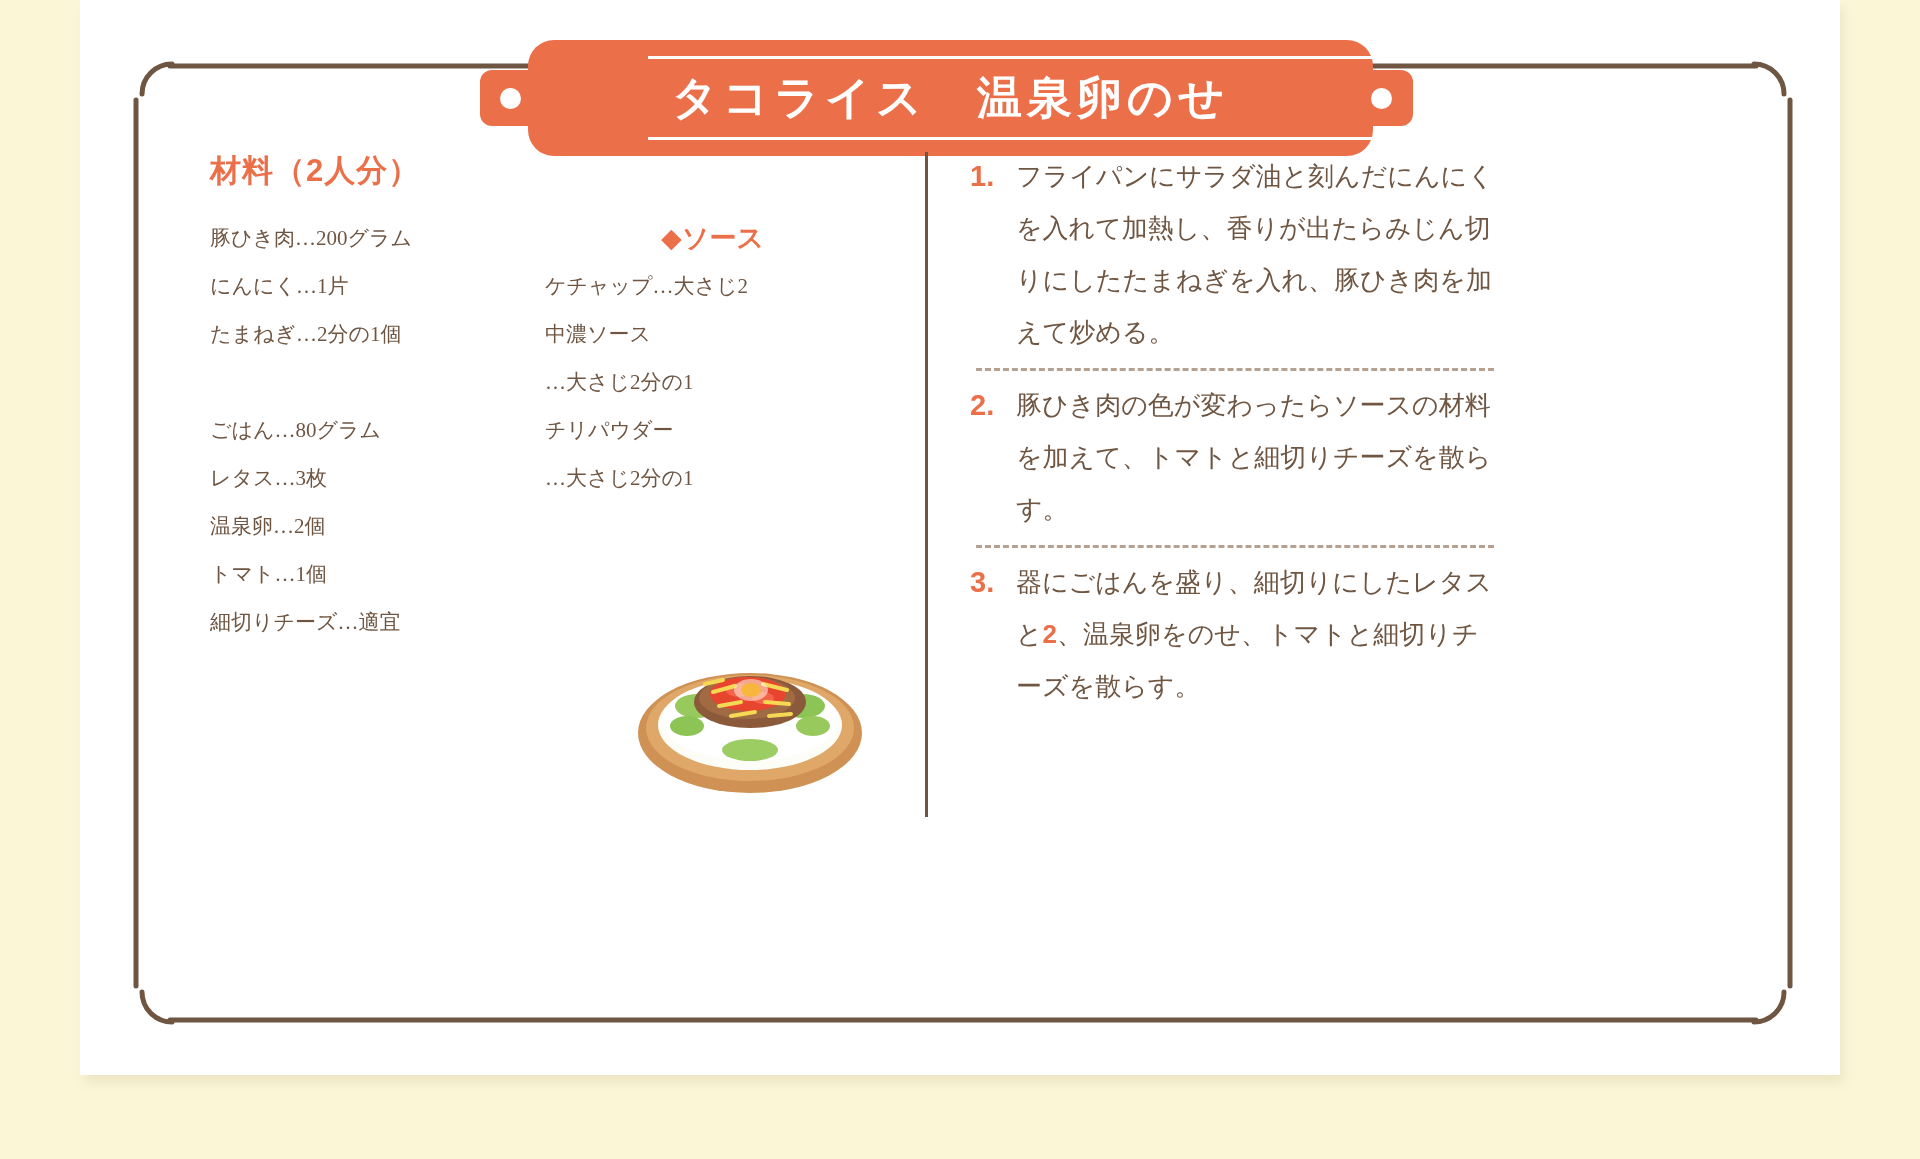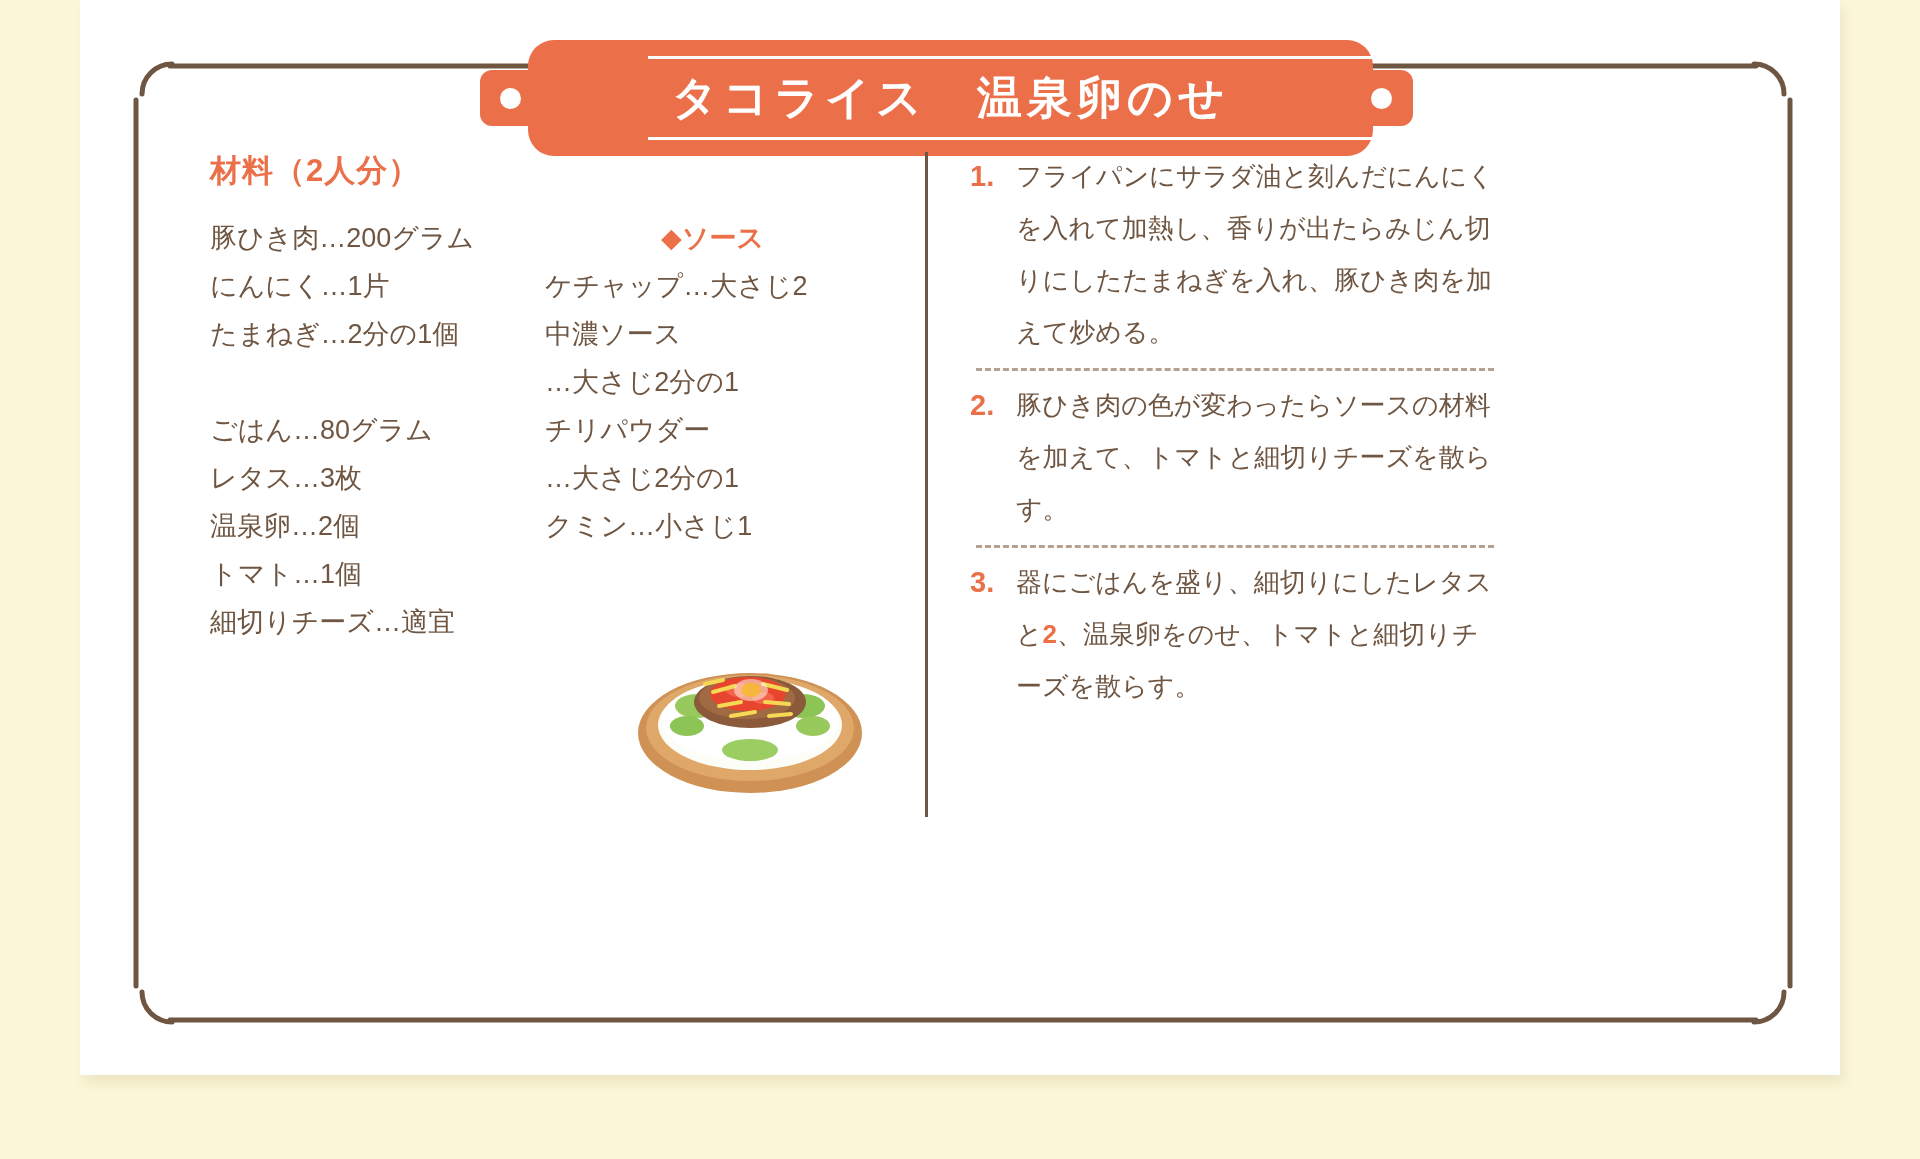--- a/index.html
+++ b/index.html
@@ -129,23 +129,24 @@
     margin: 0 0 22px 0;
   }
   #ingredient-columns {
     position: relative;
     display: flex;
     gap: 0px;
   }
   .ing-col { width: 335px; }
   .ing-line {
     color: #6f5642;
-    font-size: 27px;
+    font-size: 21px;
     line-height: 48px;
     white-space: pre;
+    font-family: Liberation Serif, serif;
   }
   .ing-line.spacer { height: 48px; }
   .sauce-heading {
     color: #eb7049;
     font-size: 27px;
     font-weight: bold;
     line-height: 48px;
     text-align: center;
   }
 
@@ -261,21 +262,20 @@
           <div class="ing-line">細切りチーズ…適宜</div>
         </div>
 
         <div class="ing-col">
           <div class="sauce-heading">◆ソース</div>
           <div class="ing-line">ケチャップ…大さじ2</div>
           <div class="ing-line">中濃ソース</div>
           <div class="ing-line">…大さじ2分の1</div>
           <div class="ing-line">チリパウダー</div>
           <div class="ing-line">…大さじ2分の1</div>
-          <div class="ing-line">クミン…小さじ1</div>
         </div>
       </div>
 
       <div id="food-illustration">
         <svg viewBox="0 0 230 160" aria-hidden="true">
 
           <ellipse cx="115" cy="93" rx="112" ry="60" fill="#cf9154"></ellipse>
           <ellipse cx="115" cy="88" rx="104" ry="53" fill="#e0a868"></ellipse>
 
           <ellipse cx="115" cy="85" rx="92" ry="45" fill="#fdfdf8"></ellipse>

